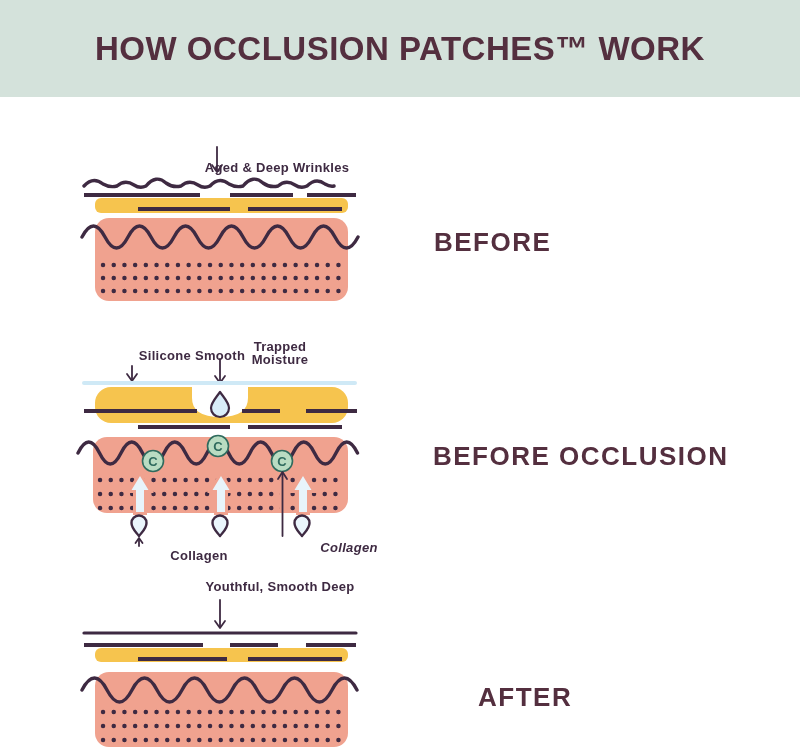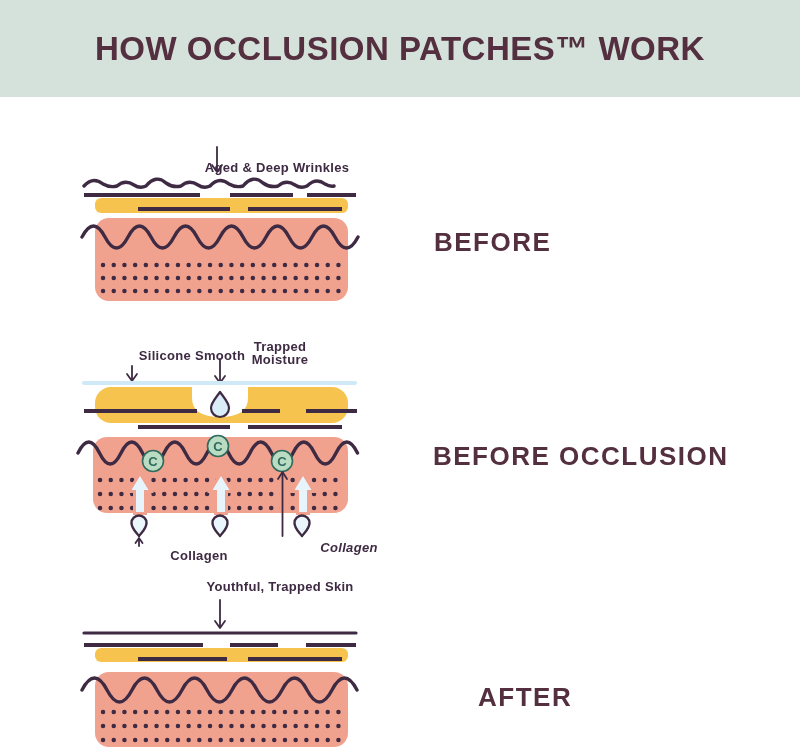--- a/index.html
+++ b/index.html
@@ -179,16 +179,16 @@
       <line class="ink dash" x1="248" y1="659" x2="342" y2="659"></line>
     </g>
     <rect class="pinkskin" x="95" y="672" width="253" height="75" rx="14"></rect>
     <path class="ink wave" d="M 82 690 q 12.5 -24 25 0 t 25 0 t 25 0 t 25 0 t 25 0 t 25 0 t 25 0 t 25 0 t 25 0 t 25 0 t 25 0"></path>
     <g>
       <line class="dotrow" x1="103" y1="712" x2="340" y2="712"></line>
       <line class="dotrow" x1="103" y1="726" x2="340" y2="726"></line>
       <line class="dotrow" x1="103" y1="740" x2="340" y2="740"></line>
     </g>
   </svg>
-  <div class="anno" style="left:280px;top:580px;">Youthful, Trapped Skin</div>
+  <div class="anno" style="left:280px;top:580px;">Youthful, Smooth Deep</div>
   <div class="stage-label" style="left:434px;top:682px;margin-left:44px;">AFTER</div>
 
 </div>
 
 </body></html>

